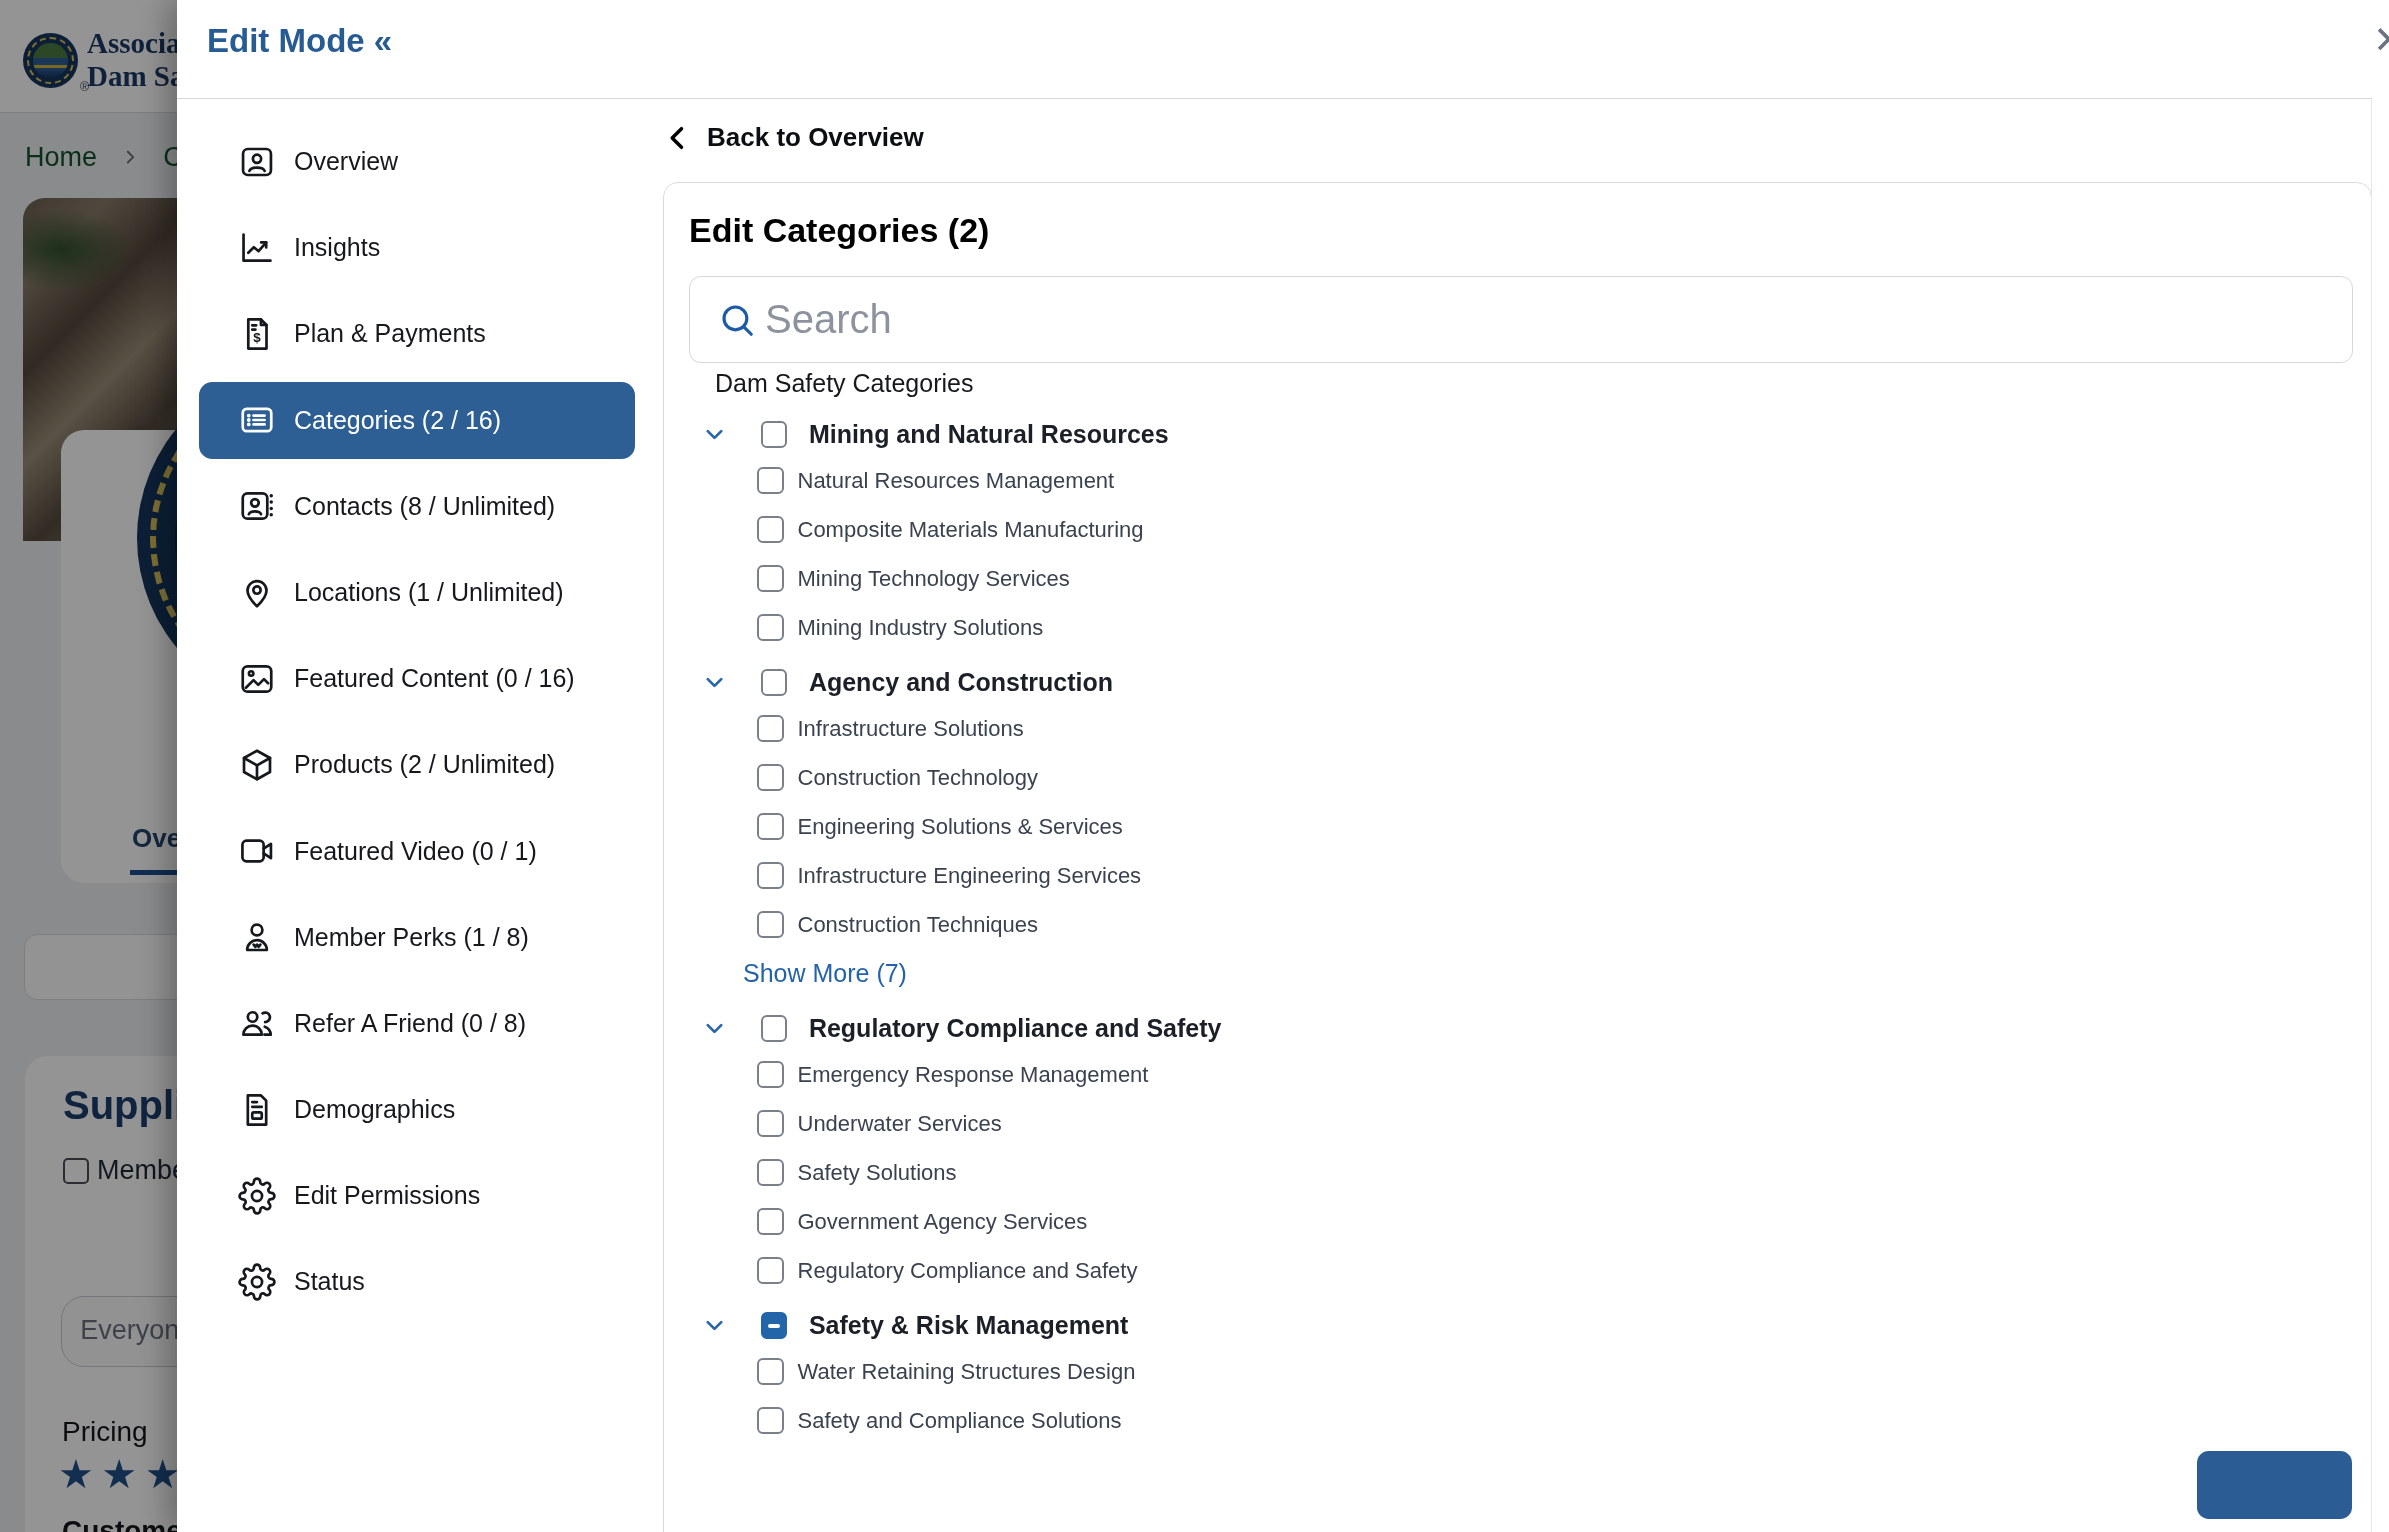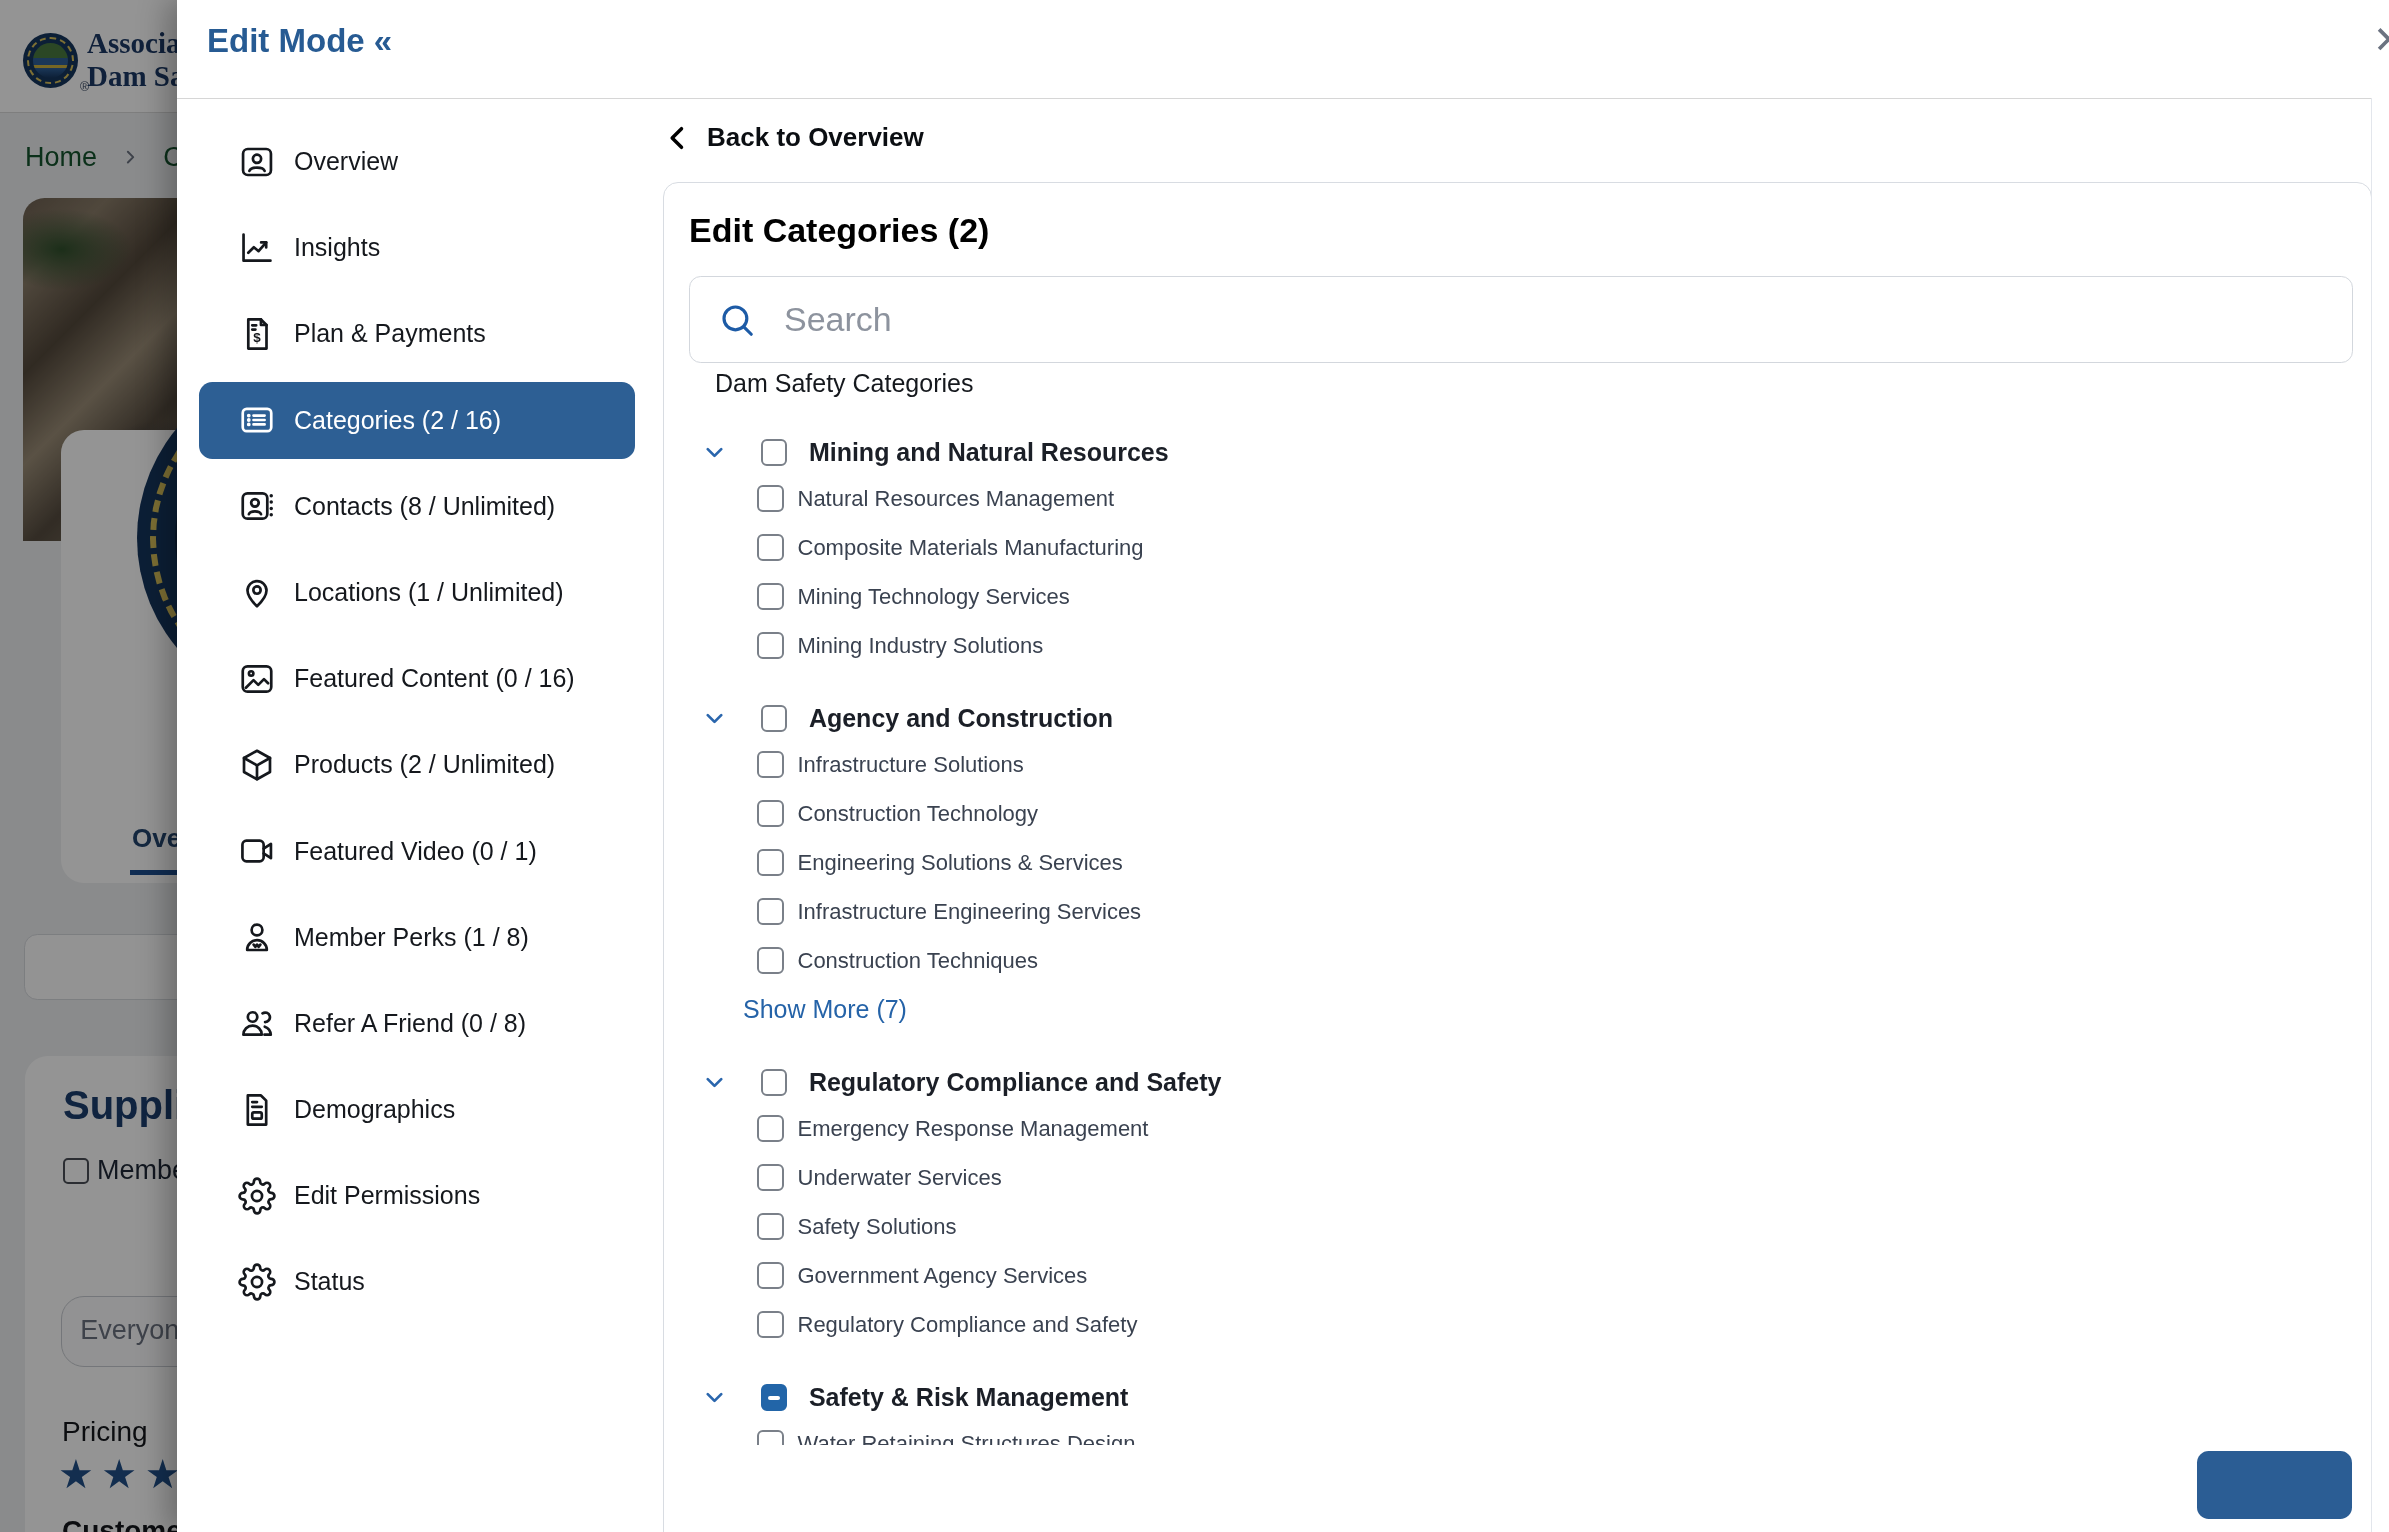--- a/index.html
+++ b/index.html
@@ -58,26 +58,26 @@
   
   .back-row{position:absolute;left:487px;top:122px;display:flex;align-items:center;gap:15px;cursor:pointer;}
   .back-row svg{width:28px;height:28px;stroke:#000;fill:none;stroke-width:3;stroke-linecap:round;stroke-linejoin:round;}
   .back-label{font-size:26px;font-weight:700;color:#0b0e12;white-space:nowrap;}
   .card{position:absolute;left:486px;top:182px;width:1707px;height:1400px;background:#fff;
         border:1.7px solid #d8dce2;border-radius:15px;}
   .card-title{position:absolute;left:25px;top:28px;font-size:34px;font-weight:800;color:#000;white-space:nowrap;}
   .search-box{position:absolute;left:25px;top:93px;width:1662px;height:85px;border:1.7px solid #d3d7dd;
               border-radius:11.7px;background:#fff;display:flex;align-items:center;}
   .search-box svg{width:38px;height:38px;margin-left:28px;stroke:#1d5ba6;fill:none;stroke-width:2;stroke-linecap:round;}
-  .search-input{flex:1;margin-left:26px;border:none;outline:none;font-size:34px;color:#1f2937;background:transparent;
+  .search-input{flex:1;margin-left:7px;border:none;outline:none;font-size:40px;color:#1f2937;background:transparent;
                 font-family:"Liberation Sans",sans-serif;}
   .search-input::placeholder{color:#8d939e;}
   .cat-list{position:absolute;left:25px;top:179px;width:1662px;height:1083px;overflow:hidden;}
   .group-label{height:42px;padding-left:26px;font-size:25px;font-weight:500;color:#15181d;display:flex;align-items:center;}
-  .section-header{display:flex;align-items:center;height:43px;margin-top:27px;}
+  .section-header{display:flex;align-items:center;height:43px;margin-top:9px;}
   .sec-chevron{width:30px;margin-left:11.7px;display:flex;align-items:center;}
   .sec-chevron svg{width:27px;height:27px;stroke:#2a66ad;fill:none;stroke-width:2.4;stroke-linecap:round;stroke-linejoin:round;}
   .checkbox{width:22.5px;height:22.5px;border:2.5px solid #7a8089;border-radius:5.8px;background:#fff;flex:0 0 22.5px;cursor:pointer;}
   .section-header .checkbox{margin-left:30px;}
   .checkbox.indeterminate{background:#2265a8;border-color:#2265a8;position:relative;}
   .checkbox.indeterminate::after{content:"";position:absolute;left:5px;top:10px;width:12.5px;height:4.2px;
       border-radius:2.5px;background:#fff;}
   .sec-label{margin-left:21.7px;font-size:25px;font-weight:600;color:#1b1f27;white-space:nowrap;}
   .cat-item{display:flex;align-items:center;height:49px;}
   .cat-item .checkbox{margin-left:68px;}

